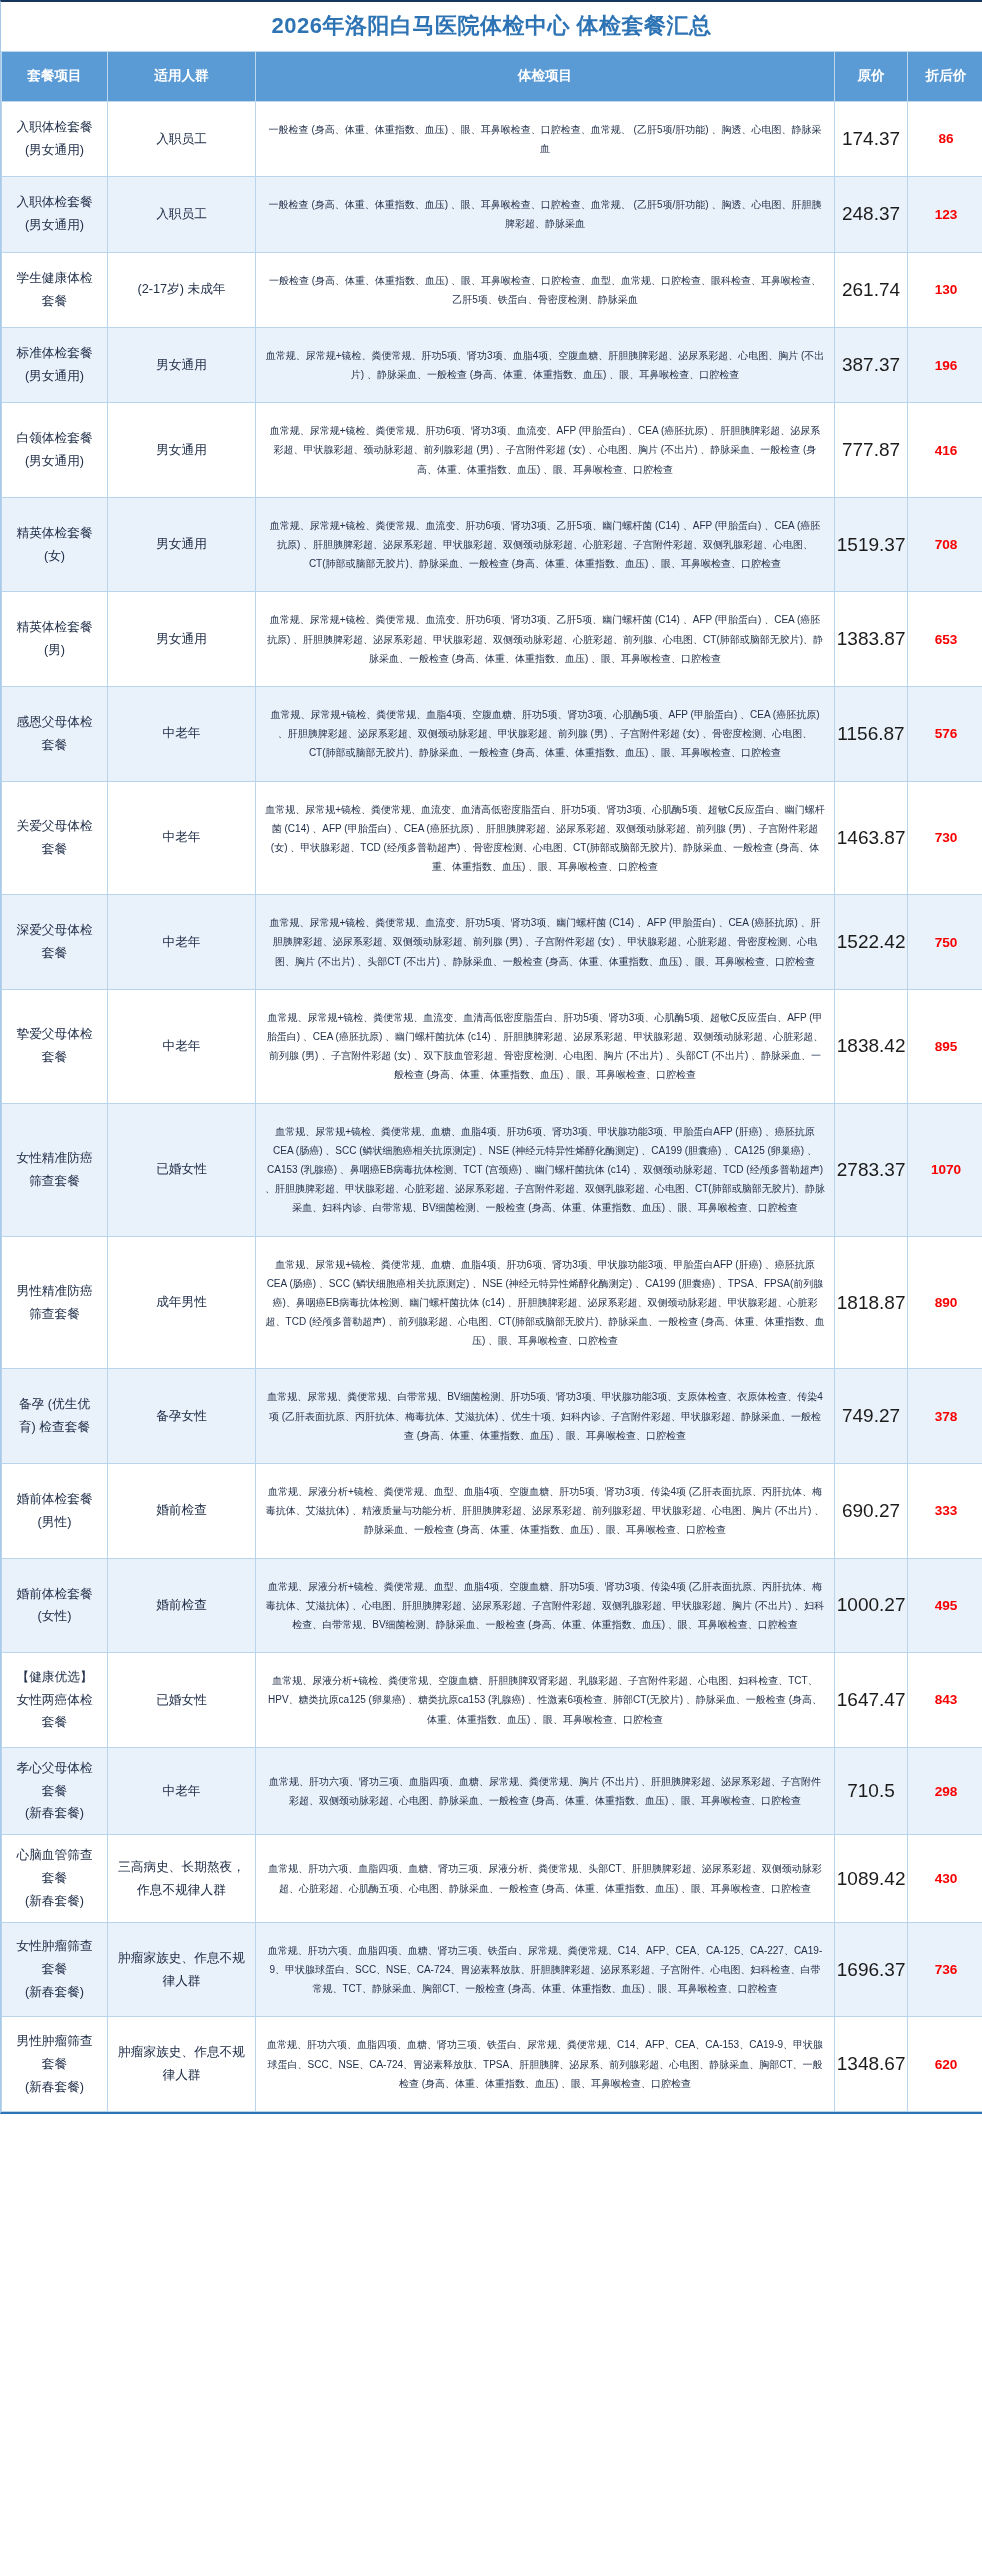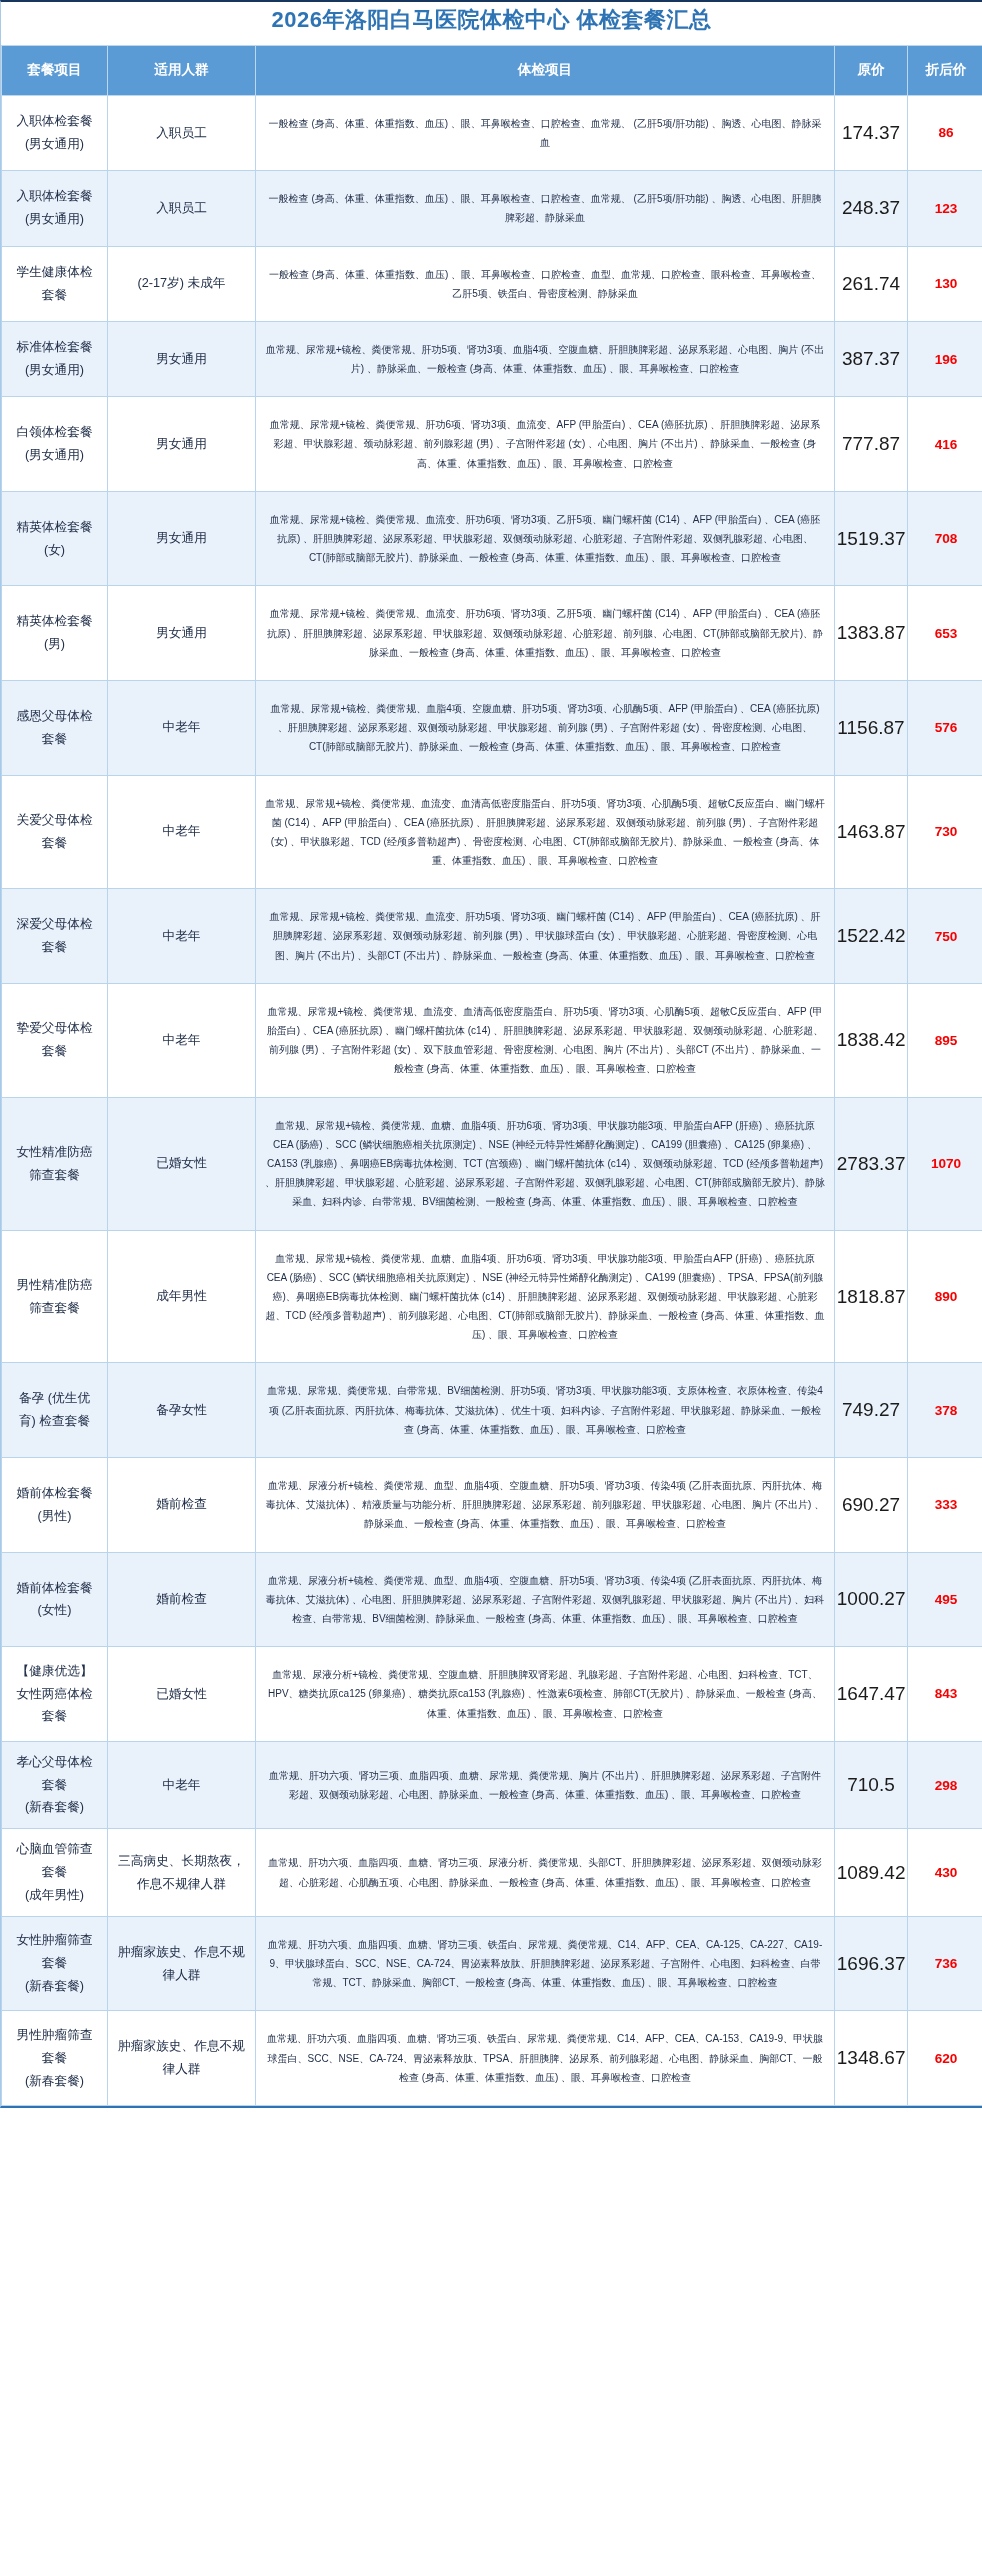--- a/index.html
+++ b/index.html
@@ -1,21 +1,21 @@
 <!DOCTYPE html>
 <html lang="zh" style="font-size:14.5px"><head>
 <meta charset="utf-8">
 <style>
   html,body { margin:0; padding:0; background:#ffffff;
     font-family:"Liberation Sans","DejaVu Sans",sans-serif; }
   .page { width:983px; box-sizing:border-box; background:#fff;
     border-top:2.7px solid #17365D; border-bottom:2.7px solid #2E74B5;
     border-left:0.9px solid #A9C9E8; border-right:0.9px solid #A9C9E8; }
   .title { text-align:center; color:#2E74B5; font-weight:bold;
-    font-size:22px; padding:3px 0 10px 0; letter-spacing:0.5px; }
+    font-size:22px; padding:9px 0 10px 0; letter-spacing:0.5px; }
   table { width:100%; border-collapse:collapse; table-layout:fixed; }
   th { background:#5B9BD5; color:#ffffff; font-size:13.6px; font-weight:bold;
     padding:15.4px 3.6px; border:0.9px solid #BDD7EE; }
   td { border:0.9px solid #B9D5EE; text-align:center; vertical-align:middle;
     color:#22304A; background:#ffffff; }
   tr.alt td { background:#E9F1FA; }
   td.pkg { font-size:12.7px; white-space:pre-line; line-height:1.8; padding:9px 3px; }
   td.aud { font-size:12.7px; line-height:1.8; padding:9px 9px; }
   td.items { font-size:10px; line-height:1.92; padding:18px 9px; }
   td.price { font-size:19px; color:#1b1b1b; padding:9px 1.8px; }
@@ -113,21 +113,21 @@
 套餐</td>
           <td class="aud">中老年</td>
           <td class="items">血常规、尿常规+镜检、粪便常规、血流变、血清高低密度脂蛋白、肝功5项、肾功3项、心肌酶5项、超敏C反应蛋白、幽门螺杆菌 (C14) 、AFP (甲胎蛋白) 、CEA (癌胚抗原) 、肝胆胰脾彩超、泌尿系彩超、双侧颈动脉彩超、前列腺 (男) 、子宫附件彩超 (女) 、甲状腺彩超、TCD (经颅多普勒超声) 、骨密度检测、心电图、CT(肺部或脑部无胶片)、静脉采血、一般检查 (身高、体重、体重指数、血压) 、眼、耳鼻喉检查、口腔检查</td>
           <td class="price">1463.87</td>
           <td class="discount">730</td>
         </tr>
         <tr class="alt">
           <td class="pkg">深爱父母体检
 套餐</td>
           <td class="aud">中老年</td>
-          <td class="items">血常规、尿常规+镜检、粪便常规、血流变、肝功5项、肾功3项、幽门螺杆菌 (C14) 、AFP (甲胎蛋白) 、CEA (癌胚抗原) 、肝胆胰脾彩超、泌尿系彩超、双侧颈动脉彩超、前列腺 (男) 、甲状腺球蛋白 (女) 、甲状腺彩超、心脏彩超、骨密度检测、心电图、胸片 (不出片) 、头部CT (不出片) 、静脉采血、一般检查 (身高、体重、体重指数、血压) 、眼、耳鼻喉检查、口腔检查</td>
+          <td class="items">血常规、尿常规+镜检、粪便常规、血流变、肝功5项、肾功3项、幽门螺杆菌 (C14) 、AFP (甲胎蛋白) 、CEA (癌胚抗原) 、肝胆胰脾彩超、泌尿系彩超、双侧颈动脉彩超、前列腺 (男) 、子宫附件彩超 (女) 、甲状腺彩超、心脏彩超、骨密度检测、心电图、胸片 (不出片) 、头部CT (不出片) 、静脉采血、一般检查 (身高、体重、体重指数、血压) 、眼、耳鼻喉检查、口腔检查</td>
           <td class="price">1522.42</td>
           <td class="discount">750</td>
         </tr>
         <tr>
           <td class="pkg">挚爱父母体检
 套餐</td>
           <td class="aud">中老年</td>
           <td class="items">血常规、尿常规+镜检、粪便常规、血流变、血清高低密度脂蛋白、肝功5项、肾功3项、心肌酶5项、超敏C反应蛋白、AFP (甲胎蛋白) 、CEA (癌胚抗原) 、幽门螺杆菌抗体 (c14) 、肝胆胰脾彩超、泌尿系彩超、甲状腺彩超、双侧颈动脉彩超、心脏彩超、前列腺 (男) 、子宫附件彩超 (女) 、双下肢血管彩超、骨密度检测、心电图、胸片 (不出片) 、头部CT (不出片) 、静脉采血、一般检查 (身高、体重、体重指数、血压) 、眼、耳鼻喉检查、口腔检查</td>
           <td class="price">1838.42</td>
           <td class="discount">895</td>
@@ -186,21 +186,21 @@
 套餐
 (新春套餐)</td>
           <td class="aud">中老年</td>
           <td class="items">血常规、肝功六项、肾功三项、血脂四项、血糖、尿常规、粪便常规、胸片 (不出片) 、肝胆胰脾彩超、泌尿系彩超、子宫附件彩超、双侧颈动脉彩超、心电图、静脉采血、一般检查 (身高、体重、体重指数、血压) 、眼、耳鼻喉检查、口腔检查</td>
           <td class="price">710.5</td>
           <td class="discount">298</td>
         </tr>
         <tr>
           <td class="pkg">心脑血管筛查
 套餐
-(成年男性)</td>
+(新春套餐)</td>
           <td class="aud">三高病史、长期熬夜，作息不规律人群</td>
           <td class="items">血常规、肝功六项、血脂四项、血糖、肾功三项、尿液分析、粪便常规、头部CT、肝胆胰脾彩超、泌尿系彩超、双侧颈动脉彩超、心脏彩超、心肌酶五项、心电图、静脉采血、一般检查 (身高、体重、体重指数、血压) 、眼、耳鼻喉检查、口腔检查</td>
           <td class="price">1089.42</td>
           <td class="discount">430</td>
         </tr>
         <tr class="alt">
           <td class="pkg">女性肿瘤筛查
 套餐
 (新春套餐)</td>
           <td class="aud">肿瘤家族史、作息不规律人群</td>

